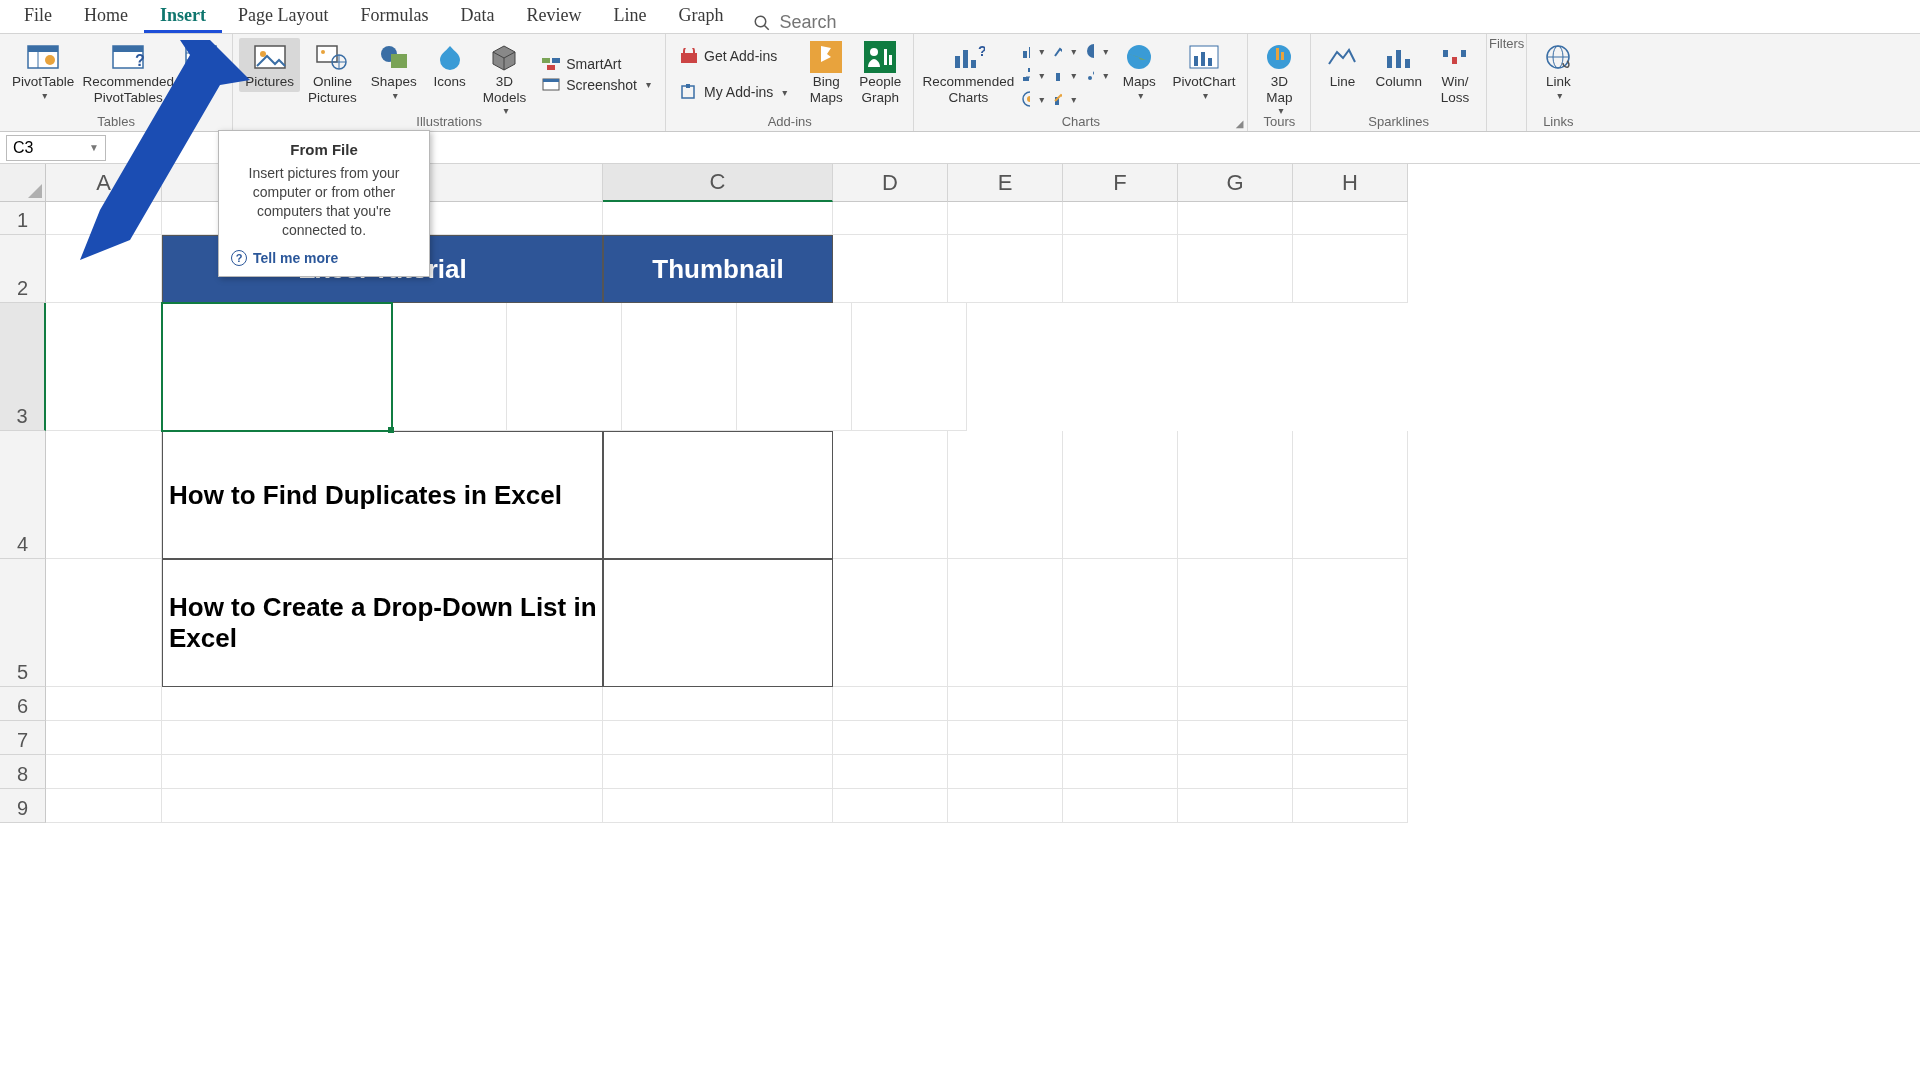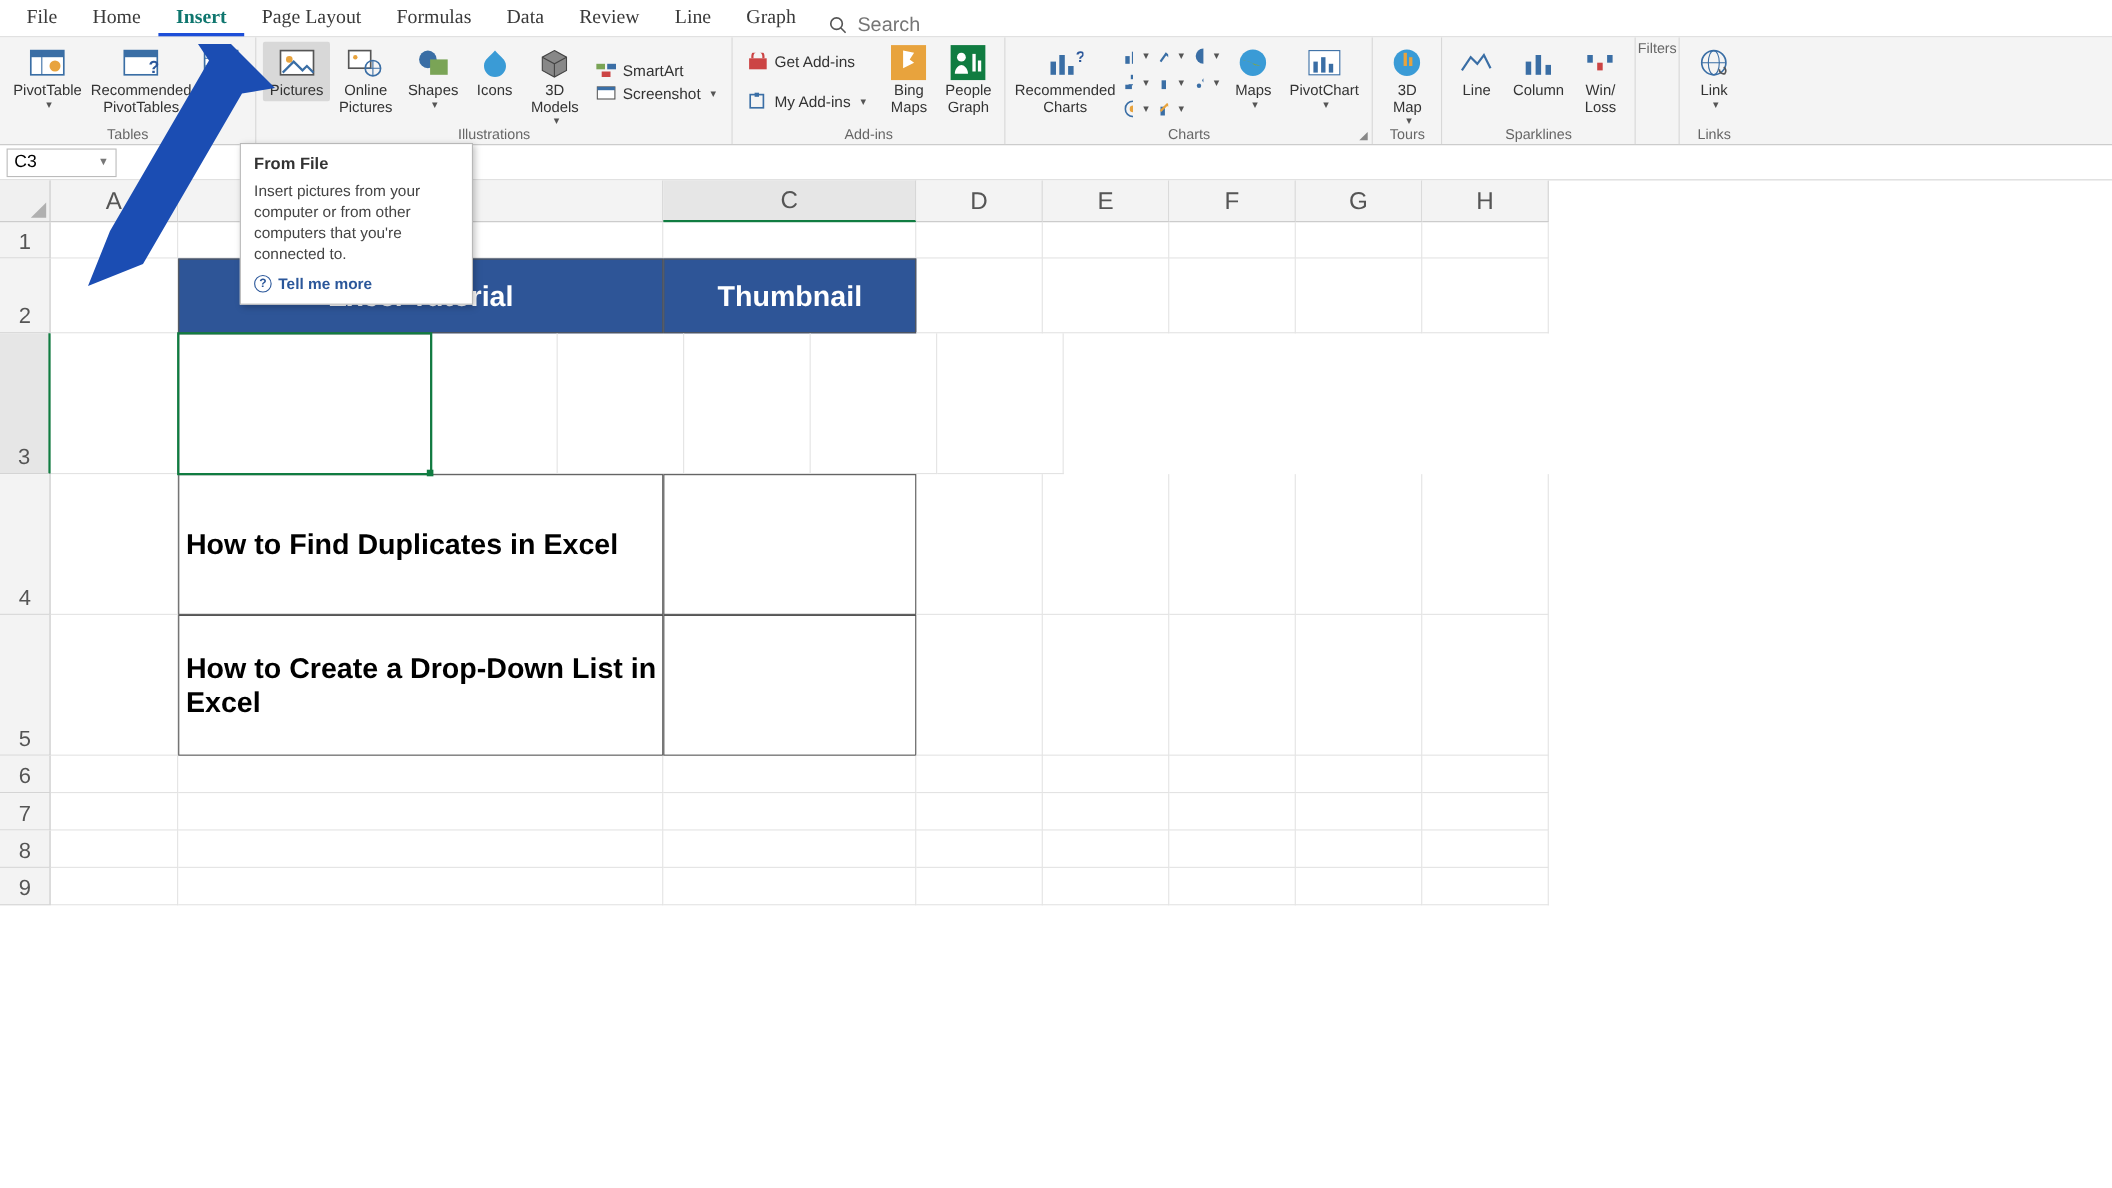--- a/index.html
+++ b/index.html
@@ -24,21 +24,21 @@
 .minibtn{display:flex;align-items:center;gap:6px;padding:1px 4px;cursor:pointer;font-size:14px;white-space:nowrap;}
 .caret{font-size:10px;color:#555;margin-left:3px;}
 .dlg-launch{position:absolute;bottom:2px;right:4px;font-size:10px;color:#888;cursor:pointer;}
 
 
 .fbar-row{height:32px;display:flex;align-items:center;border-bottom:1px solid #d4d4d4;}
 .namebox{width:100px;height:26px;margin:0 6px;border:1px solid #bbb;display:flex;align-items:center;justify-content:space-between;padding:0 6px;font-size:16px;}
 .namebox .dd{color:#777;font-size:10px;}
 
 
-.tooltip{position:absolute;top:130px;left:218px;width:212px;background:#fff;border:1px solid #b8b8b8;box-shadow:2px 2px 6px rgba(0,0,0,.25);padding:10px 12px 10px 12px;font-size:14px;color:#444;z-index:20;}
+.tooltip{position:absolute;top:130px;left:218px;width:212px;background:#fff;border:1px solid #b8b8b8;box-shadow:2px 2px 6px rgba(0,0,0,.25);padding:10px 12px 10px 12px;font-size:14px;color:#444;z-index:20;text-align:center;}
 .tooltip .tt-title{font-weight:700;color:#333;margin-bottom:6px;font-size:15px;}
 .tooltip .tt-body{line-height:1.35;margin-bottom:10px;}
 .tooltip .tt-more{color:#2b579a;display:flex;align-items:center;gap:6px;cursor:pointer;font-weight:600;}
 .tooltip .tt-more .q{width:16px;height:16px;border:1.5px solid #2b579a;border-radius:50%;display:inline-flex;align-items:center;justify-content:center;font-size:11px;font-weight:700;}
 
 
 .big-arrow{position:absolute;top:30px;left:40px;z-index:30;pointer-events:none;}
 
 
 .grid{position:relative;display:flex;}

